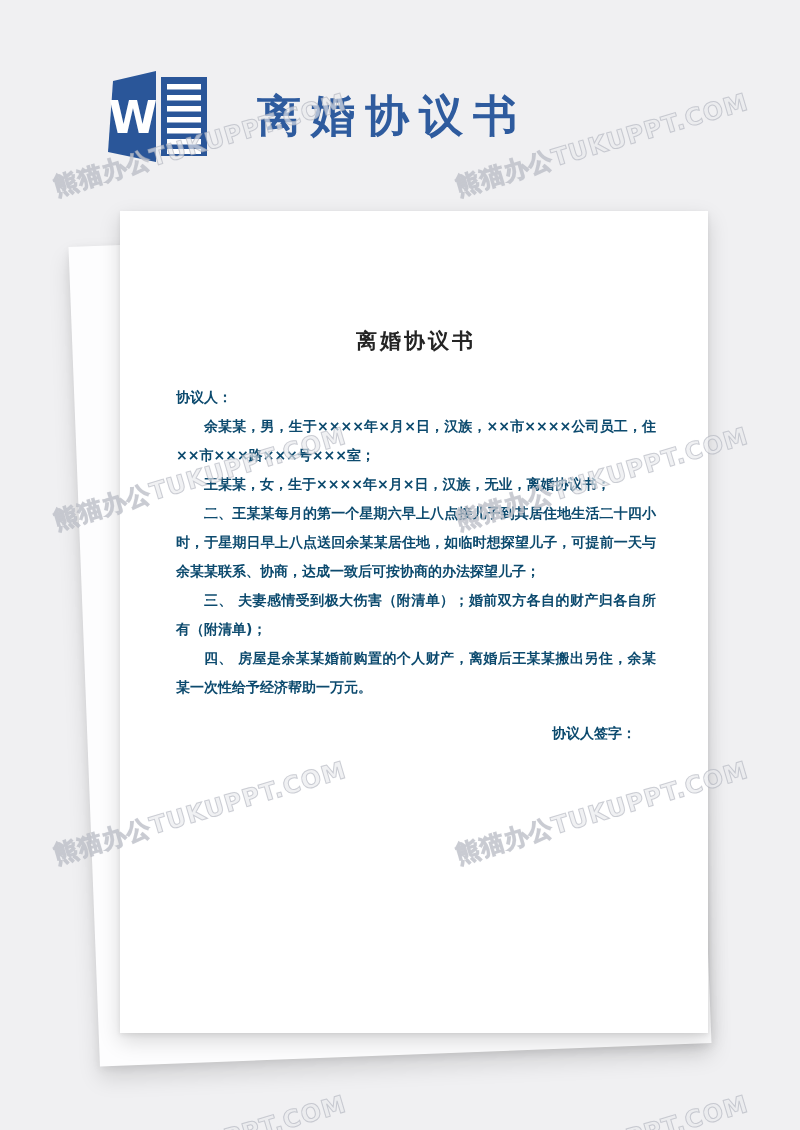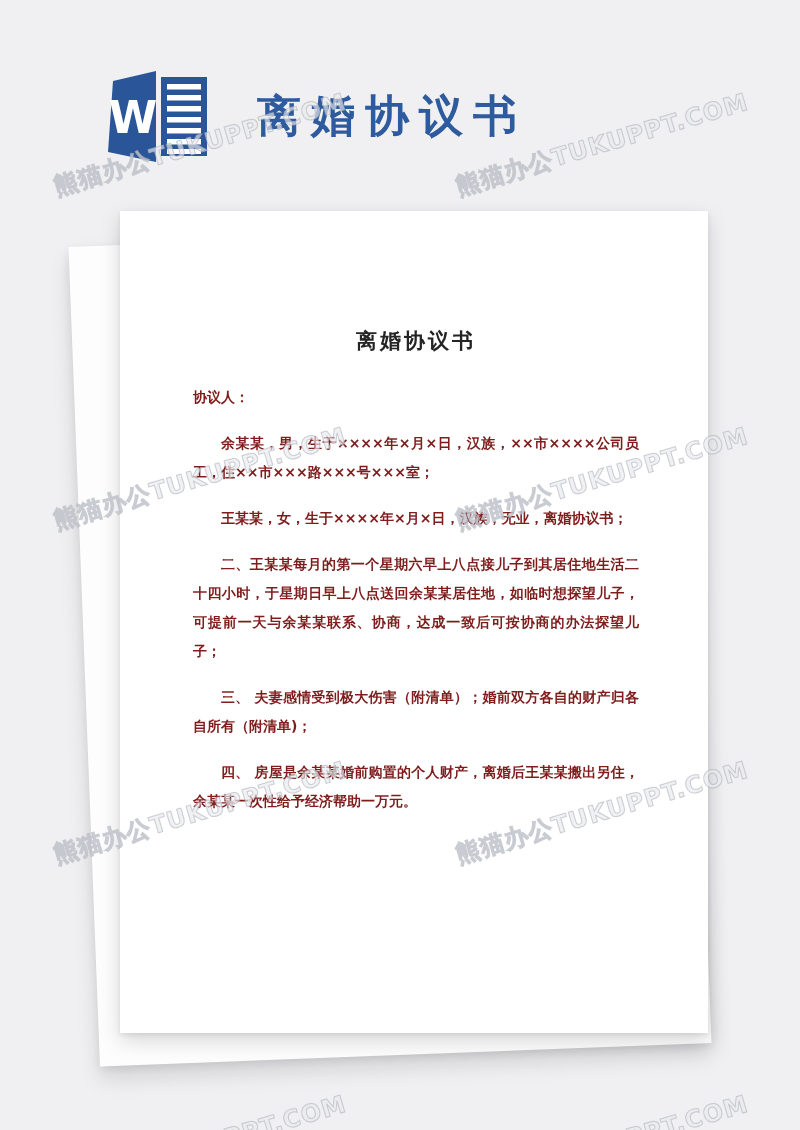--- a/index.html
+++ b/index.html
@@ -49,25 +49,25 @@
 
   
   .doc-title {
     margin:0 0 28px 0;
     text-align:center;
     font-size:21px; font-weight:bold;
     letter-spacing:3px;
     color:#242424;
   }
   .doc p {
-    margin:17px;
+    margin:0;
     font-size:14px;
     line-height:29px;
     font-weight:bold;
-    color:#7f1d1d;
+    color:#0c4a6e;
     text-align:justify;
   }
   .indent { text-indent:2em; }
   .mt-sm { margin-top:4px; }
   .mt-md { margin-top:12px; }
   .mt-lg { margin-top:14px; }
   .sig { margin-top:16px; text-align:right; padding-right:20px; }
   .sig p { line-height:31px; text-align:right; }
 
   
@@ -124,20 +124,21 @@
     <p>协议人：</p>
     <p class="indent mt-sm">余某某，男，生于××××年×月×日，汉族，××市××××公司员工，住××市×××路×××号×××室；</p>
     <p class="indent mt-sm">王某某，女，生于××××年×月×日，汉族，无业，离婚协议书；</p>
 
 
     <p class="indent mt-lg">二、王某某每月的第一个星期六早上八点接儿子到其居住地生活二十四小时，于星期日早上八点送回余某某居住地，如临时想探望儿子，可提前一天与余某某联系、协商，达成一致后可按协商的办法探望儿子；</p>
     <p class="indent mt-lg">三、 夫妻感情受到极大伤害（附清单）；婚前双方各自的财产归各自所有（附清单)；</p>
     <p class="indent mt-lg">四、 房屋是余某某婚前购置的个人财产，离婚后王某某搬出另住，余某某一次性给予经济帮助一万元。</p>
 
     <div class="sig">
+      <p>协议人签字：</p>
     </div>
   </div>
 
   <span class="wm wm-1">熊猫办公TUKUPPT.COM</span>
   <span class="wm wm-2">熊猫办公TUKUPPT.COM</span>
   <span class="wm wm-3">熊猫办公TUKUPPT.COM</span>
   <span class="wm wm-4">熊猫办公TUKUPPT.COM</span>
   <span class="wm wm-5">熊猫办公TUKUPPT.COM</span>
   <span class="wm wm-6">熊猫办公TUKUPPT.COM</span>
   <span class="wm wm-7">熊猫办公TUKUPPT.COM</span>

